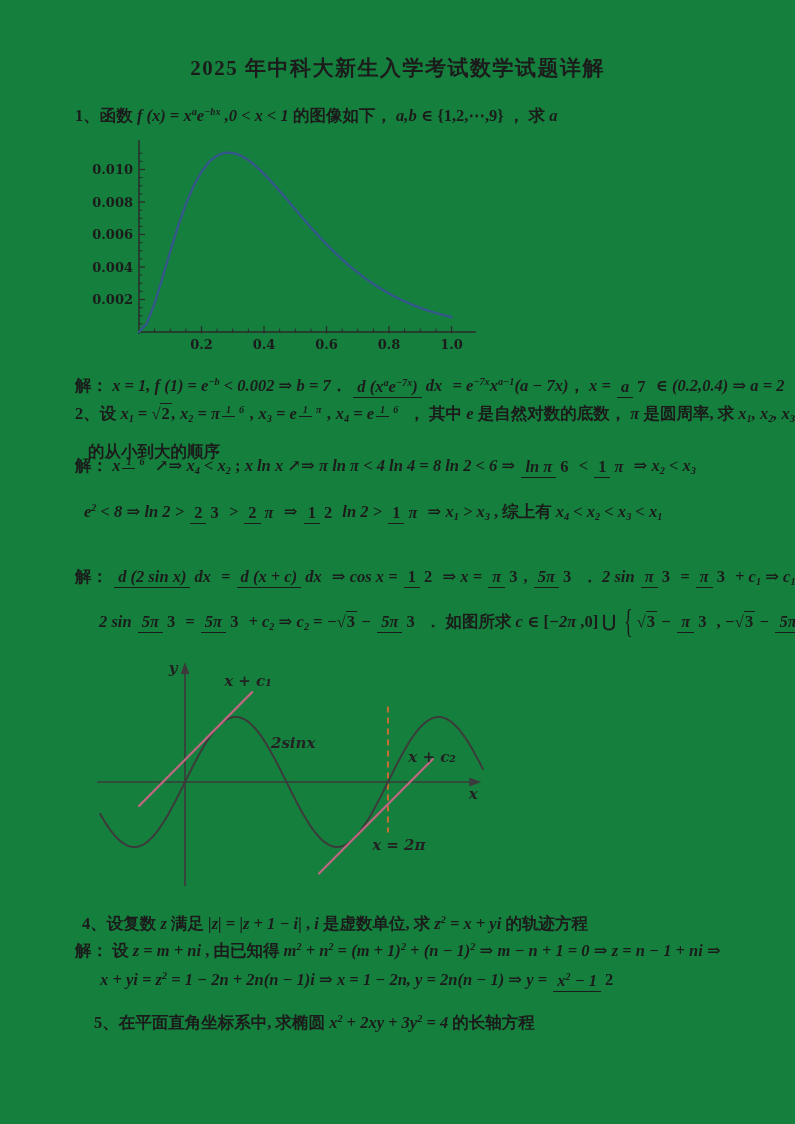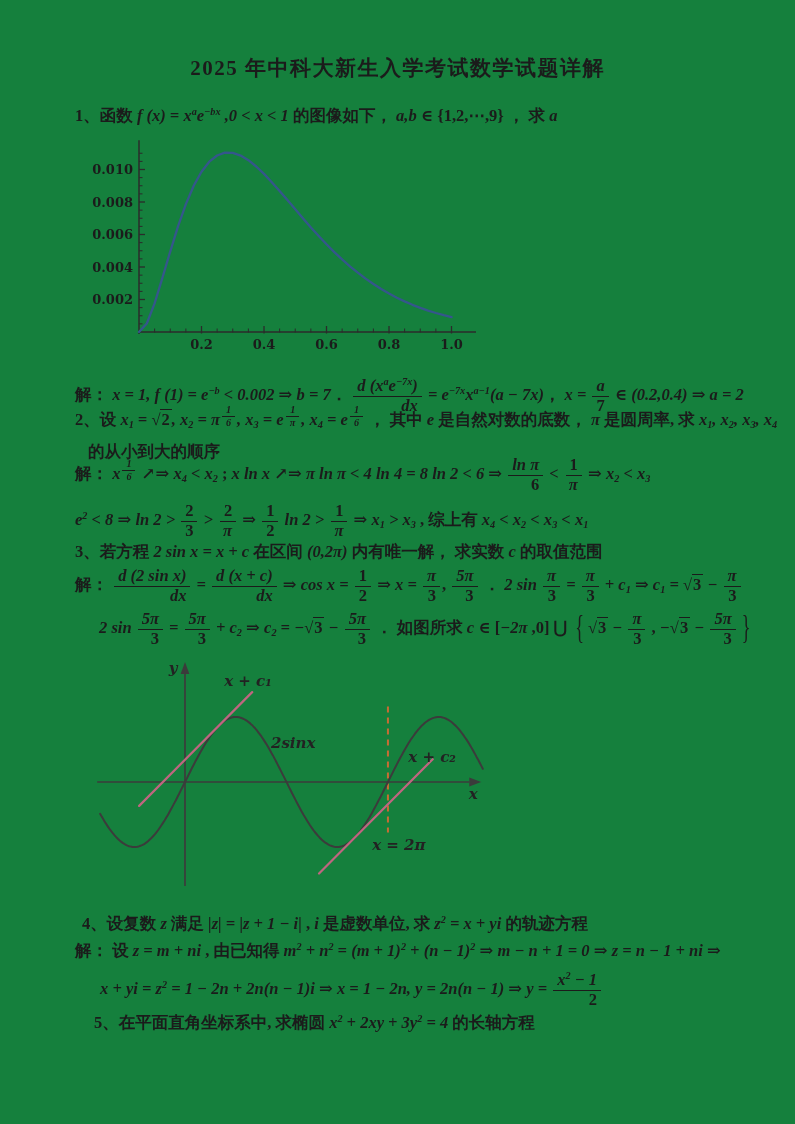--- a/index.html
+++ b/index.html
@@ -3,38 +3,38 @@
 <meta charset="utf-8">
 <style>
   html,body{margin:0;padding:0;background:#ffffff;}
   .page{position:relative;width:795px;height:1124px;background:#15803d;overflow:hidden;
         font-family:"Liberation Serif","DejaVu Serif",serif;color:#1b1b1b;}
   .doc-title{position:absolute;left:0;right:0;top:54px;text-align:center;
              font-size:21px;font-weight:bold;letter-spacing:1.5px;}
   .line{position:absolute;font-size:16.5px;font-weight:bold;white-space:nowrap;line-height:1.25;}
   .t{white-space:pre;}
   .it{font-style:italic;}
-  .fr{display:inline-flex;flex-direction:column;align-items:flex-end;vertical-align:middle;
+  .fr{display:inline-flex;flex-direction:row;align-items:flex-start;vertical-align:middle;
       margin:0 2px;line-height:1.15;text-align:center;}
   .fn{padding:0 4px;border-bottom:1.5px solid currentColor;}
   .fd{padding:0 4px;}
   .sup{font-size:0.62em;vertical-align:0.62em;}
   .sub{font-size:0.62em;vertical-align:-0.28em;}
   .sq{white-space:nowrap;}
   .sq .rad{font-weight:normal;}
   .sq .sr{border-top:1.5px solid currentColor;padding:0 2px 0 1px;}
   .bB{display:inline-block;transform:scaleY(1.9);margin:0 4px;font-weight:normal;font-size:1.1em;}
   svg{position:absolute;overflow:visible;}
   
   #p1 {left:75px; top:106px;text-align:center;}
   #s1 {left:75px; top:356px;margin-top:20px;}
   #p2a{left:75px; top:404px;}
   #p2b{left:88px; top:442px;}
   #s2a{left:75px; top:456px;}
-  #s2b{left:75px; top:502px;}
+  #s2b{left:84px; top:502px;}
   #p3 {left:75px; top:542px;}
   #s3a{left:75px; top:567px;}
   #s3b{left:99px; top:610px;}
   #p4 {left:82px; top:914px;}
   #s4a{left:75px; top:941px;}
   #s4b{left:100px;top:970px;}
   #p5 {left:94px; top:1013px;}
   #chart1{left:90px;top:136px;}
   #chart2{left:85px;top:657px;}
 </style>
@@ -138,21 +138,20 @@
         <span class="fn"><span class="t">2</span></span>
         <span class="fd"><span class="it"><span class="t">π</span></span></span>
       </span><span class="t"> </span><span class="it"><span class="t">⇒</span></span><span class="t"> </span><span class="fr">
         <span class="fn"><span class="t">1</span></span>
         <span class="fd"><span class="t">2</span></span>
       </span><span class="t"> </span><span class="it"><span class="t">ln 2 &gt;</span></span><span class="t"> </span><span class="fr">
         <span class="fn"><span class="t">1</span></span>
         <span class="fd"><span class="it"><span class="t">π</span></span></span>
       </span><span class="t"> </span><span class="it"><span class="t">⇒ x</span><span class="sub"><span class="t">1</span></span><span class="t"> &gt; x</span><span class="sub"><span class="t">3</span></span></span><span class="t"> , 综上有 </span><span class="it"><span class="t">x</span><span class="sub"><span class="t">4</span></span><span class="t"> &lt; x</span><span class="sub"><span class="t">2</span></span><span class="t"> &lt; x</span><span class="sub"><span class="t">3</span></span><span class="t"> &lt; x</span><span class="sub"><span class="t">1</span></span></span></div>
 
-  <div class="line" id="p3"><span class="t">3、若方程 </span><span class="it"><span class="t">2 sin x = x + c</span></span><span class="t"> 在区间 </span><span class="it"><span class="t">(0,2π)</span></span><span class="t"> 内有唯一解， 求实数 </span><span class="it"><span class="t">c</span></span><span class="t"> 的取值范围</span></div>
   <div class="line" id="s3a"><span class="t">解： </span><span class="fr">
         <span class="fn"><span class="it"><span class="t">d (2 sin x)</span></span></span>
         <span class="fd"><span class="it"><span class="t">dx</span></span></span>
       </span><span class="t"> </span><span class="it"><span class="t">=</span></span><span class="t"> </span><span class="fr">
         <span class="fn"><span class="it"><span class="t">d (x + c)</span></span></span>
         <span class="fd"><span class="it"><span class="t">dx</span></span></span>
       </span><span class="t"> </span><span class="it"><span class="t">⇒ cos x =</span></span><span class="t"> </span><span class="fr">
         <span class="fn"><span class="t">1</span></span>
         <span class="fd"><span class="t">2</span></span>
       </span><span class="t"> </span><span class="it"><span class="t">⇒ x =</span></span><span class="t"> </span><span class="fr">

